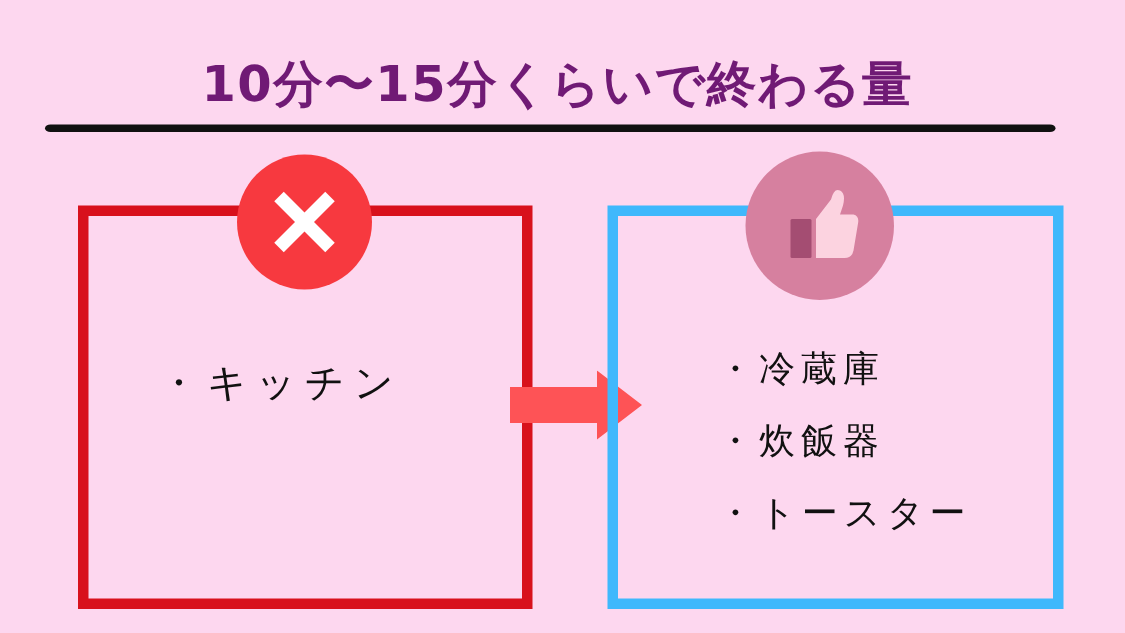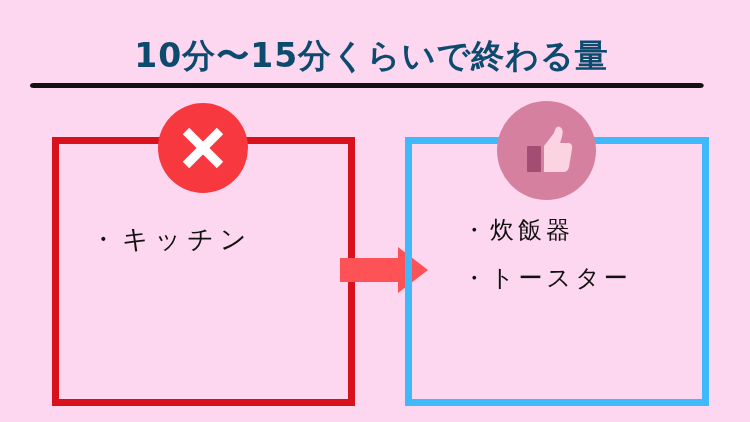--- a/index.html
+++ b/index.html
@@ -1,25 +1,25 @@
 <!DOCTYPE html>
 <html><head>
 <meta charset="utf-8">
 <style>
   html,body{margin:0;padding:0;}
   body{width:750px;height:422px;background:#fdd7ef;position:relative;overflow:hidden;font-family:"DejaVu Sans",sans-serif;}
-  .title{position:absolute;left:0;top:34px;width:743px;text-align:center;font-size:33px;font-weight:bold;color:#0c4a6e;letter-spacing:1px;}
+  .title{position:absolute;left:0;top:34px;width:743px;text-align:center;font-size:33px;font-weight:bold;color:#701a75;letter-spacing:1px;}
   .title-rule{position:absolute;left:30px;top:83px;width:463px;height:5px;background:#111;border-radius:3px;transform-origin:left;width:463px;}
   .box{position:absolute;box-sizing:border-box;border:7px solid;}
   .box-bad{left:52px;top:137px;width:303px;height:269px;border-color:#d8111c;}
   .box-good{left:405px;top:137px;width:304px;height:269px;border-color:#3fb8fc;}
   .badge{position:absolute;border-radius:50%;display:flex;align-items:center;justify-content:center;}
   .badge-bad{left:158px;top:103px;width:90px;height:90px;background:#f7393f;}
   .badge-good{left:497px;top:101px;width:99px;height:99px;background:#d6809f;}
-  .list{position:absolute;margin:0;padding:0;list-style:none;color:#111;}
+  .list{position:absolute;margin:16px;padding:0;list-style:none;color:#111;}
   .list-bad{left:90px;top:222px;font-size:26px;letter-spacing:6px;}
   .list-good{left:462px;top:206px;font-size:24px;line-height:48px;letter-spacing:4px;}
   .arrow{position:absolute;left:340px;top:247px;}
 </style>
 </head>
 <body>
 
 <div class="title">10分〜15分くらいで終わる量</div>
 <div class="title-rule" style="left:30px;width:0;"></div>
 <div style="position:absolute;left:30px;top:83px;width:463px;height:5px;background:#111;border-radius:3px;transform:scaleX(1.455);transform-origin:left;"></div>
@@ -42,15 +42,16 @@
 </div>
 
 <div class="box box-good"></div>
 <div class="badge badge-good">
   <svg width="60" height="60" viewBox="0 0 60 60">
     <rect x="10" y="25" width="14" height="26" rx="1" fill="#a44d72"></rect>
     <path d="M27 25 L37 12 Q39 4 43 6 Q47 8 45 16 L43 22 L52 22 Q56 23 55 28 L52 46 Q51 51 46 51 L27 51 Z" fill="#fcd3e0"></path>
   </svg>
 </div>
 <ul class="list list-good">
+  <li>・冷蔵庫</li>
   <li>・炊飯器</li>
   <li>・トースター</li>
 </ul>
 
 </body></html>

